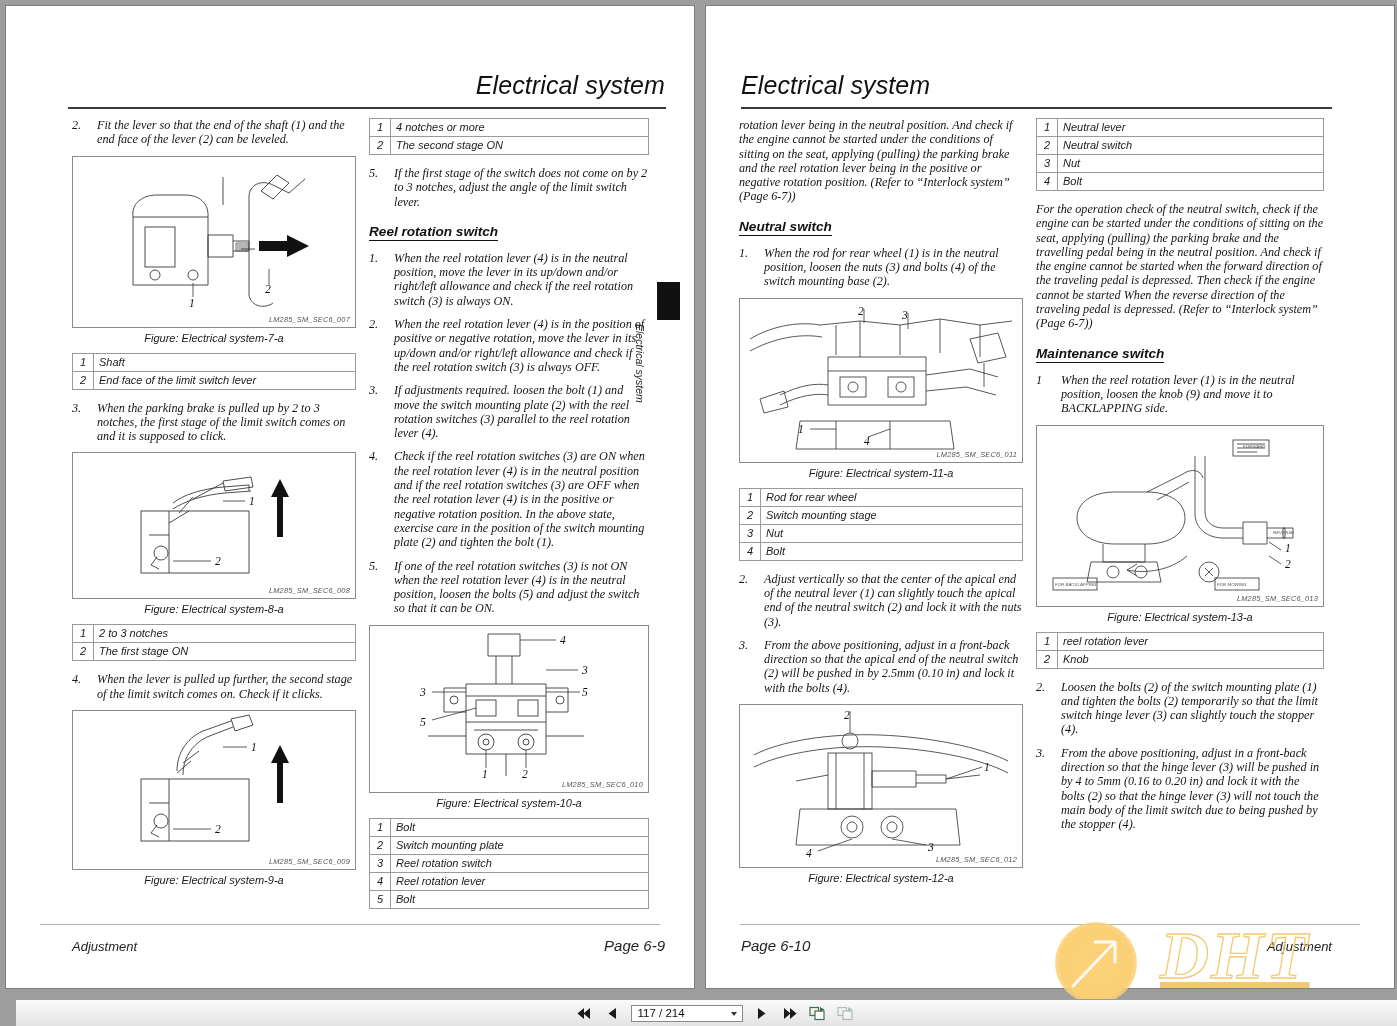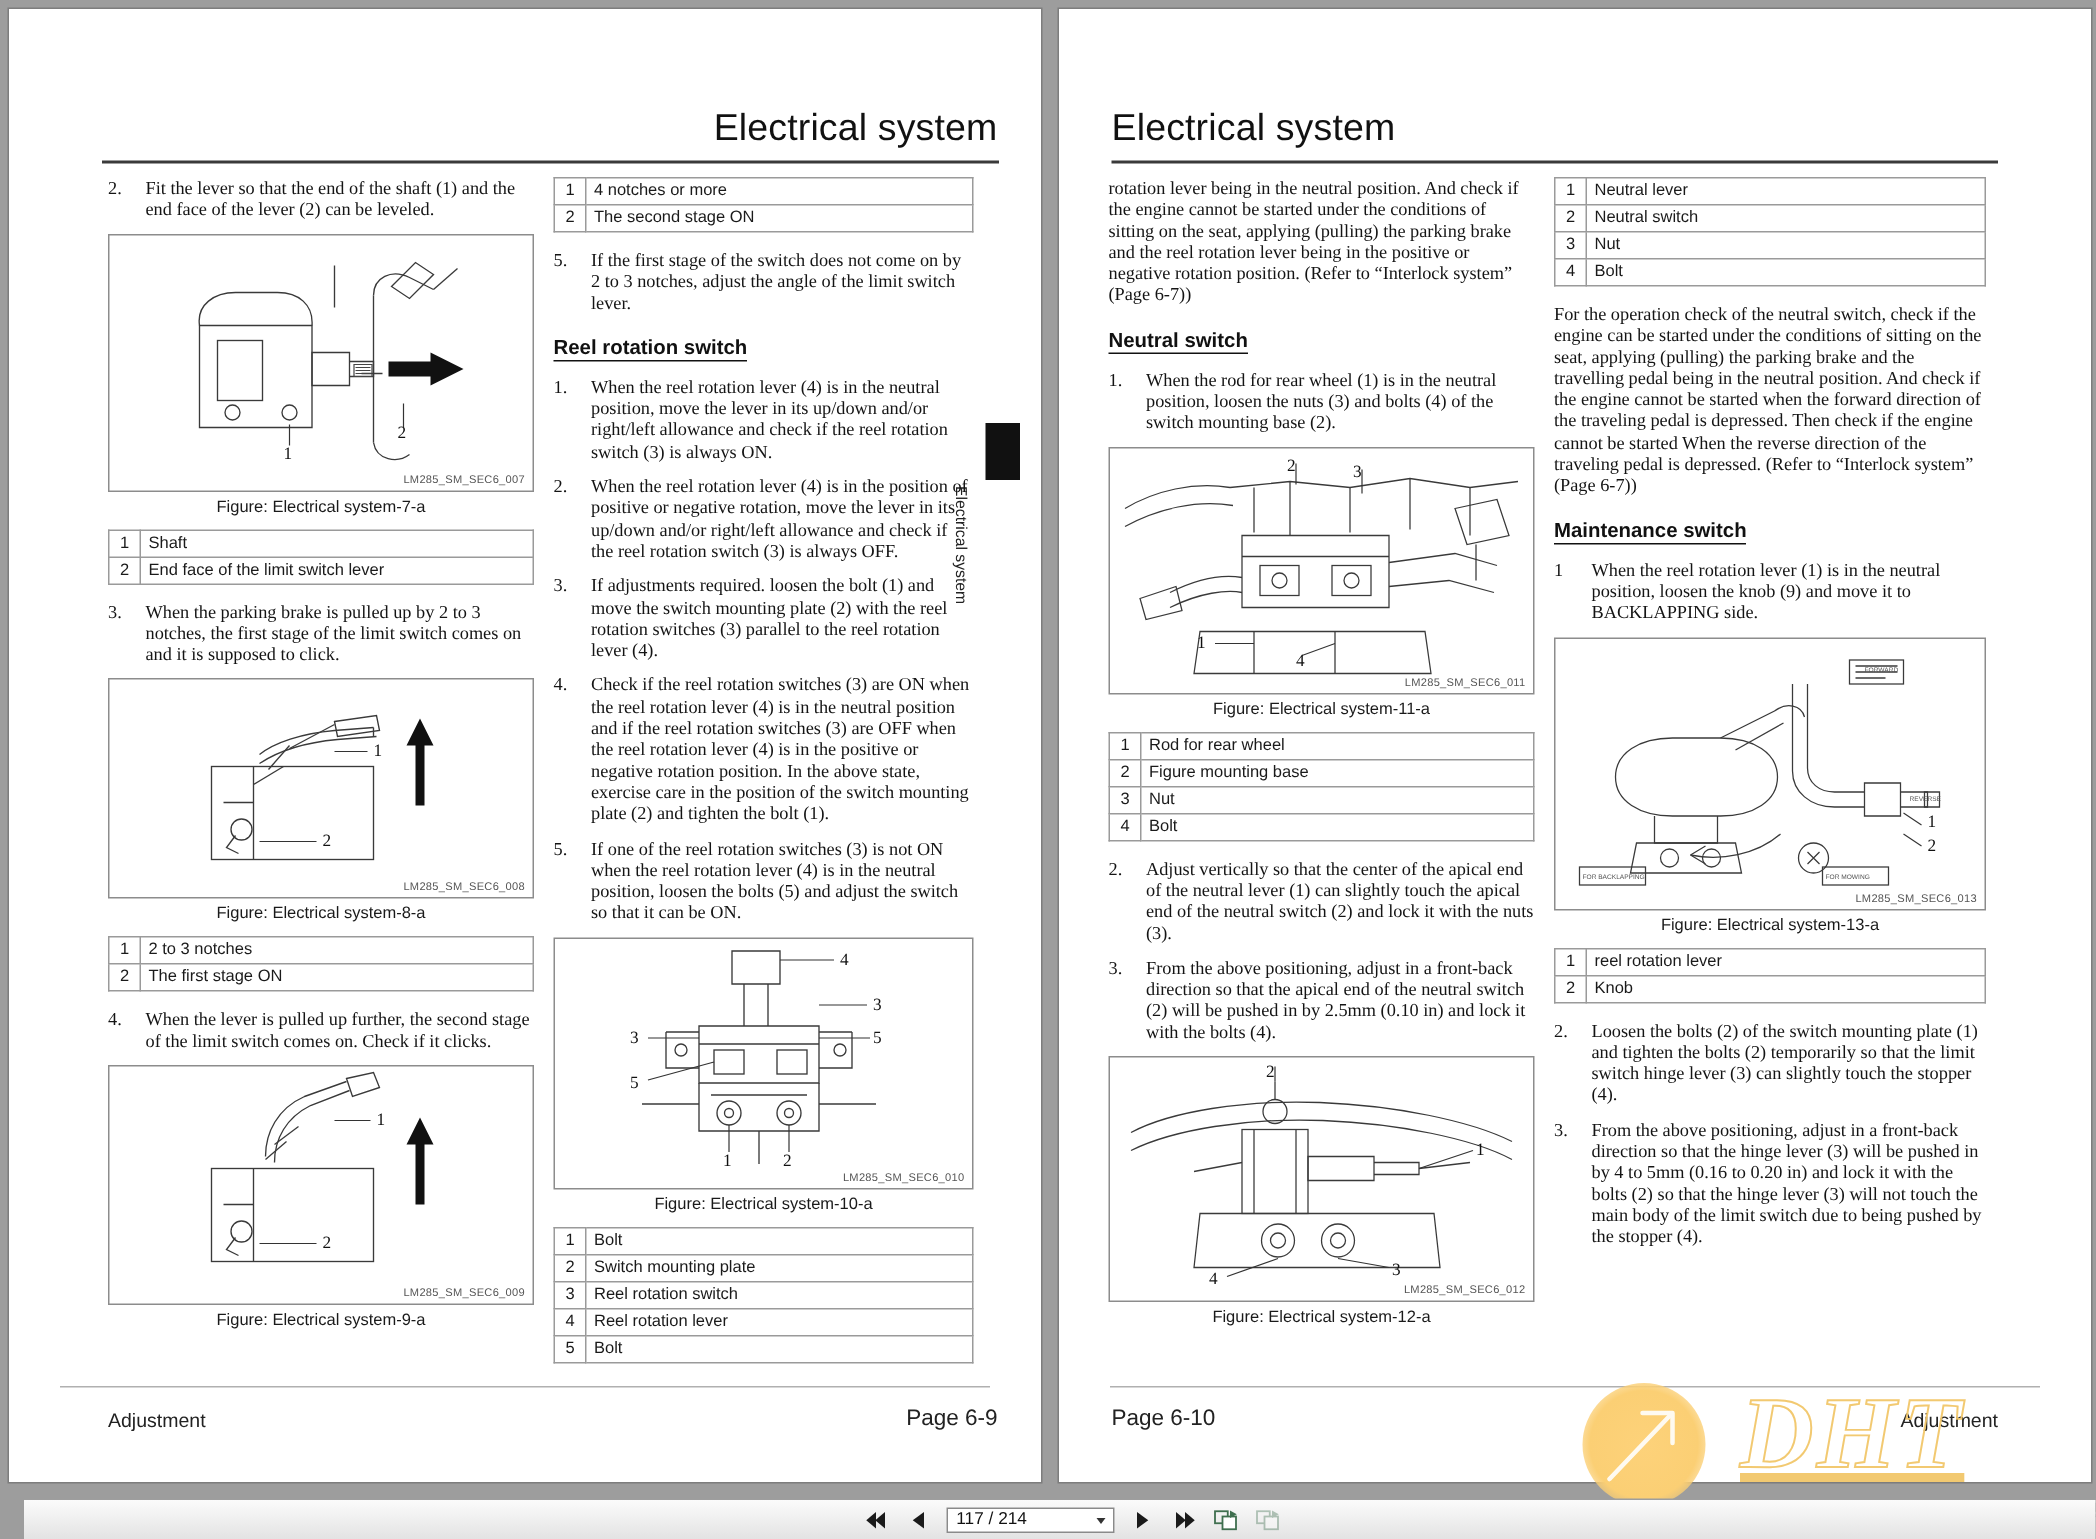--- a/index.html
+++ b/index.html
@@ -17,21 +17,21 @@
   
   .page {
     position: absolute;
     background: #ffffff;
     box-shadow: 0 0 0 1px #7d7d7d;
     overflow: hidden;
   }
   #page-left  { left: 6px;   top: 6px; width: 688px; height: 982px; }
   #page-right { left: 706px; top: 6px; width: 688px; height: 982px; }
 
-  .page-inner { position: absolute; left: 0; top: 0; right: 0; bottom: 0; }
+  .page-inner { position: absolute; left: 0; top: 0; right: 0; bottom: 0; font-style: italic; }
 
   
   .pg-title {
     position: absolute;
     font-size: 25px;
     color: #111;
     letter-spacing: .1px;
     white-space: nowrap;
   }
   #page-left .pg-title  { right: 29px; top: 65px; }
@@ -587,21 +587,21 @@
         <div class="figcap">Figure: Electrical system-11-a</div>
 
         <table class="legend">
             <tbody>
           <tr>
             <td class="k">1</td>
             <td>Rod for rear wheel</td>
           </tr>
           <tr>
             <td class="k">2</td>
-            <td>Figure mounting base</td>
+            <td>Switch mounting stage</td>
           </tr>
           <tr>
             <td class="k">3</td>
             <td>Nut</td>
           </tr>
           <tr>
             <td class="k">4</td>
             <td>Bolt</td>
           </tr>
         </tbody>

